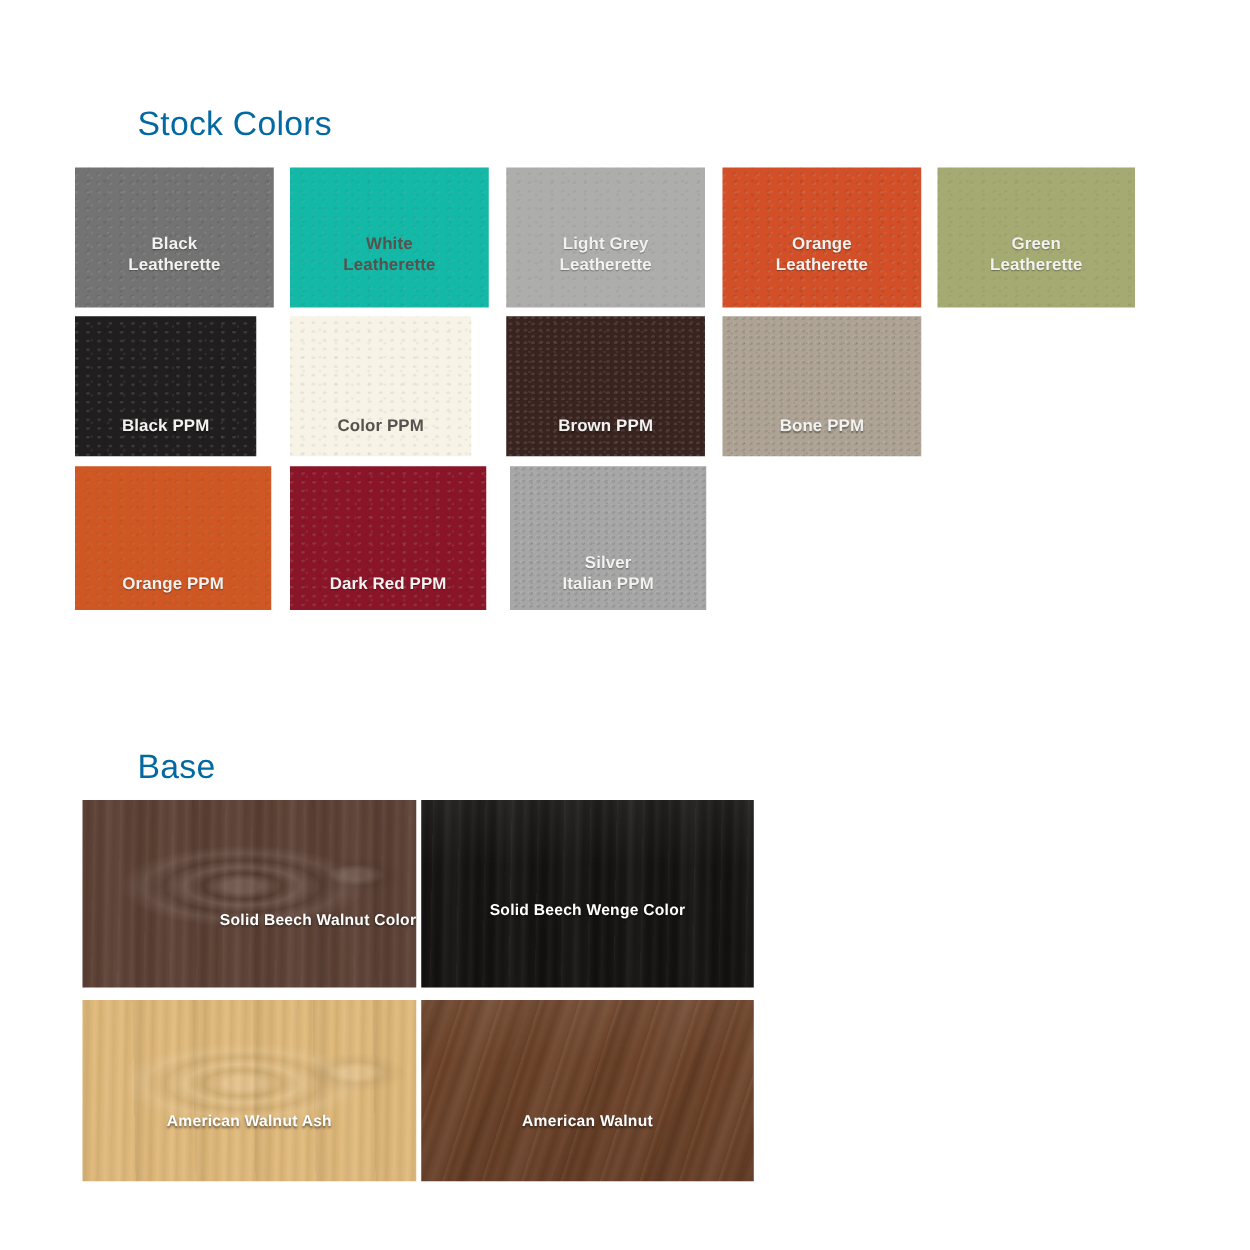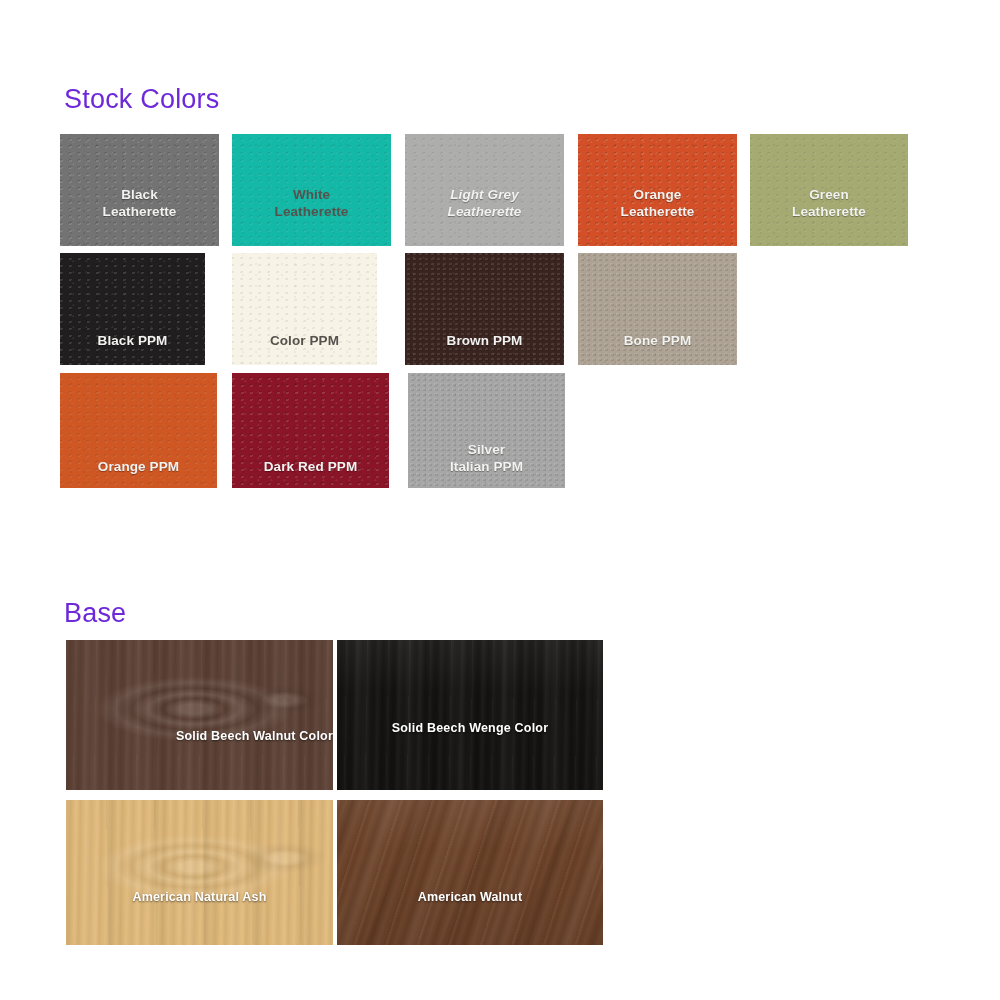--- a/index.html
+++ b/index.html
@@ -18,27 +18,28 @@
   }
 
   .page {
     position: absolute;
     inset: 0;
   }
 
   
   .section-heading {
     position: absolute;
-    color: #6d28d9;
+    color: #0369a1;
     font-family: "Liberation Sans", sans-serif;
     font-size: 27px;
     font-weight: 400;
     letter-spacing: 0.2px;
     line-height: 1;
     white-space: nowrap;
+    margin-left: 46px;
   }
   #heading-stock { left: 64px; top: 64px; }
   #heading-base  { left: 64px; top: 578px; }
 
   
   .swatch-grid {
     position: absolute;
     left: 0;
     top: 0;
     width: 1000px;
@@ -186,21 +187,21 @@
     <div class="swatch grain" id="sw-0-0" style="left:60px; top:134px; width:159px; height:112px; background:#737373;">
       <span class="swatch-label label-two-line txt-light">Black
 Leatherette</span>
     </div>
 
     <div class="swatch grain grain-soft" id="sw-0-1" style="left:232px; top:134px; width:159px; height:112px; background:#14b8a6;justify-content:center;">
       <span class="swatch-label label-two-line txt-dark">White
 Leatherette</span>
     </div>
 
-    <div class="swatch grain grain-soft" id="sw-0-2" style="left:405px; top:134px; width:159px; height:112px; background:#adadab;font-style:italic;">
+    <div class="swatch grain grain-soft" id="sw-0-2" style="left:405px; top:134px; width:159px; height:112px; background:#adadab;">
       <span class="swatch-label label-two-line txt-light">Light Grey
 Leatherette</span>
     </div>
 
     <div class="swatch grain" id="sw-0-3" style="left:578px; top:134px; width:159px; height:112px; background:#d24f27;">
       <span class="swatch-label label-two-line txt-light">Orange
 Leatherette</span>
     </div>
 
     <div class="swatch grain grain-soft" id="sw-0-4" style="left:750px; top:134px; width:158px; height:112px; background:#a5aa72;">
@@ -246,21 +247,21 @@
 
     <div class="wood wood-grain-h wood-knots" id="wood-0" style="left:66px; top:640px; width:267px; height:150px; background:#5c4034; pointer-events:auto;justify-content:flex-end;">
       <span class="wood-label" style="margin-top:42px;">Solid Beech Walnut Color</span>
     </div>
 
     <div class="wood wood-grain-h wood-sheen" id="wood-1" style="left:337px; top:640px; width:266px; height:150px; background:#141211; pointer-events:auto;">
       <span class="wood-label" style="margin-top:26px;">Solid Beech Wenge Color</span>
     </div>
 
     <div class="wood wood-grain-h wood-knots" id="wood-2" style="left:66px; top:800px; width:267px; height:145px; background:#e0b97a; pointer-events:auto;">
-      <span class="wood-label" style="margin-top:48px;">American Natural Ash</span>
+      <span class="wood-label" style="margin-top:48px;">American Walnut Ash</span>
     </div>
 
     <div class="wood wood-grain-d wood-sheen" id="wood-3" style="left:337px; top:800px; width:266px; height:145px; background:#6b4026; pointer-events:auto;">
       <span class="wood-label" style="margin-top:48px;">American Walnut</span>
     </div>
 
   </div>
 
 </div>
 

